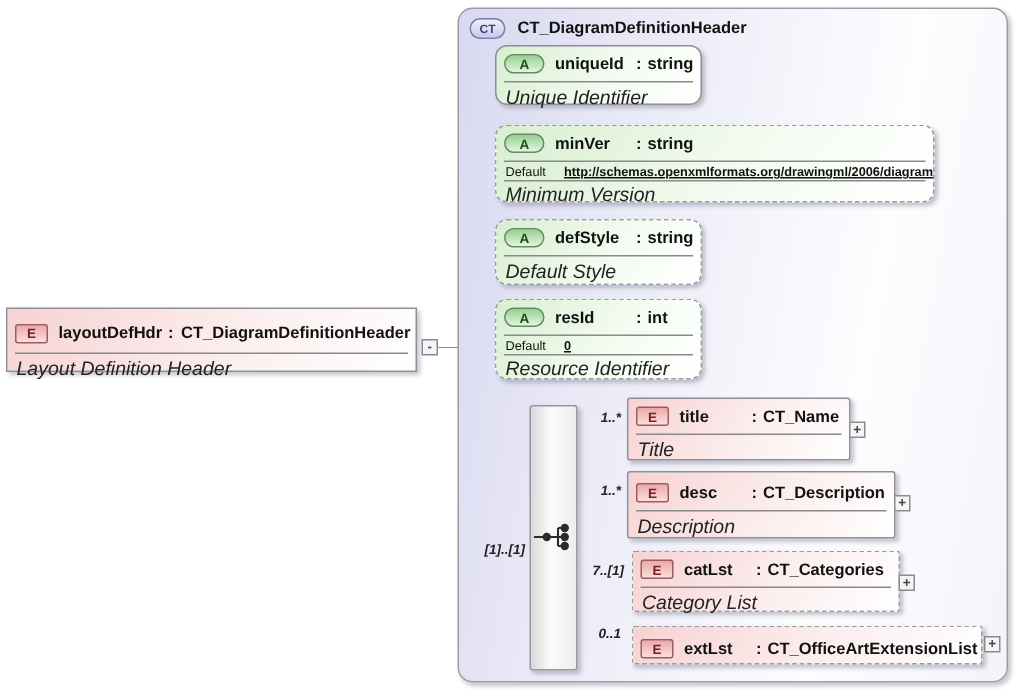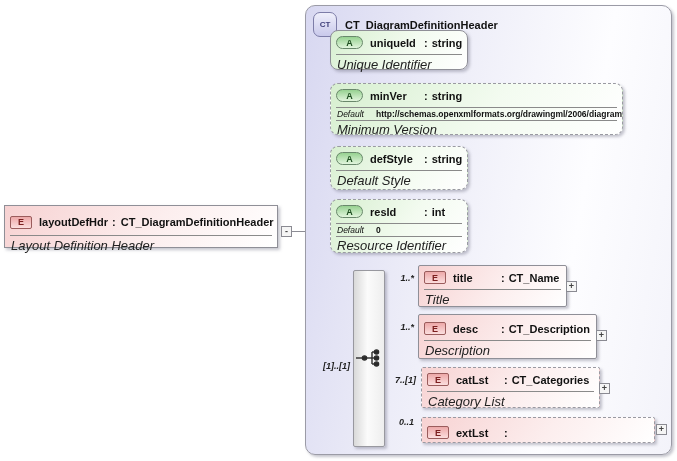--- a/index.html
+++ b/index.html
@@ -16,21 +16,21 @@
     background:linear-gradient(100deg,#d8d8f1 0%,#ededf8 35%,#fdfdff 70%,#f3f3fa 100%);
   }
   .ct-titlebar { position:absolute; left:7px; top:6px; display:flex; align-items:center; gap:8px; }
   .ct-title { font-size:11px; font-weight:bold; color:#111; }
 
   
   .badge {
     display:inline-flex; align-items:center; justify-content:center;
     box-sizing:border-box; font-weight:bold; flex:0 0 auto;
   }
-  .ct-badge { width:24px; height:25px; border:1px solid #7d7da8; border-radius:7px;
+  .ct-badge { width:24px; height:14px; border:1px solid #7d7da8; border-radius:7px;
     background:linear-gradient(#efeffb,#c9c9eb); color:#3f3f7a; font-size:8px; }
   .a-badge { width:27px; height:13px; border:1px solid #69886b; border-radius:7px;
     background:linear-gradient(#96d190,#e2f5dd); color:#1d4d1f; font-size:9px; }
   .e-badge { width:22px; height:13px; border:1px solid #9a5c5c; border-radius:2px;
     background:linear-gradient(#eda8a8,#fbdede); color:#7c2020; font-size:9px; }
 
   
   .green { background:linear-gradient(125deg,#d7efd0 0%,#f3fbf0 55%,#ffffff 100%); }
   .pink  { background:linear-gradient(125deg,#f7d2d2 0%,#fceeee 55%,#ffffff 100%); }
   .solid  { border:1px solid #8f8f97; }
@@ -38,22 +38,22 @@
   .attr-box { border-radius:8px; }
   .elem-box { border-radius:2px; }
   .hdr { display:flex; align-items:center; height:21px; padding:1px 4px 0 5px; gap:7px;
     font-size:11px; font-weight:bold; color:#111; white-space:nowrap; }
   .nm { display:inline-block; min-width:50px; }
   .nm-el { display:inline-block; min-width:44px; }
   .ty { white-space:pre; }
   .sep { border-top:1px solid #8a8a8a; margin:1px 5px 0 5px; }
   .ann { font-style:italic; font-size:13px; color:#222; padding:2px 6px 0 6px; white-space:nowrap; }
   .defrow { display:flex; align-items:baseline; font-size:8.5px; color:#111; padding:1px 6px 0 6px; white-space:nowrap; }
-  .deflabel { font-style:italic; }
-  .defval { font-weight:bold; margin-left:12px; }
+  .deflabel { }
+  .defval { font-weight:bold; margin-left:12px;text-decoration:underline; }
 
   
   .seq-box { border:1px solid #98989f; border-radius:2px;
     background:linear-gradient(to right,#d9d9d9 0%,#fbfbfb 45%,#eeeeee 100%); }
 
   
   #lines { position:absolute; left:0; top:0; pointer-events:none; }
 
   
   .toggle { position:absolute; width:11px; height:11px; box-sizing:border-box;
@@ -209,20 +209,21 @@
     <div class="sep"></div>
     <div class="ann">Category List</div>
   </div>
   <div class="toggle" style="left:599px; top:383px;">+</div>
 
   <div class="box pink dashed elem-box shadow" style="left:421px; top:417px; width:234px; height:26px;">
     <div class="hdr" style="padding-top:4px;">
       <span class="badge e-badge">E</span>
       <span class="nm-el">extLst</span>
       <span style="margin:0 -3px;">:</span>
+      <span class="ty">CT_OfficeArtExtensionList</span>
     </div>
   </div>
   <div class="toggle" style="left:656px; top:424px;">+</div>
 
   <div class="card" style="left:312px; top:361px; width:38px;">[1]..[1]</div>
   <div class="card" style="left:386px; top:273px; width:28px;">1..*</div>
   <div class="card" style="left:386px; top:322px; width:28px;">1..*</div>
   <div class="card" style="left:378px; top:375px; width:38px;">7..[1]</div>
   <div class="card" style="left:386px; top:417px; width:28px;">0..1</div>
 

